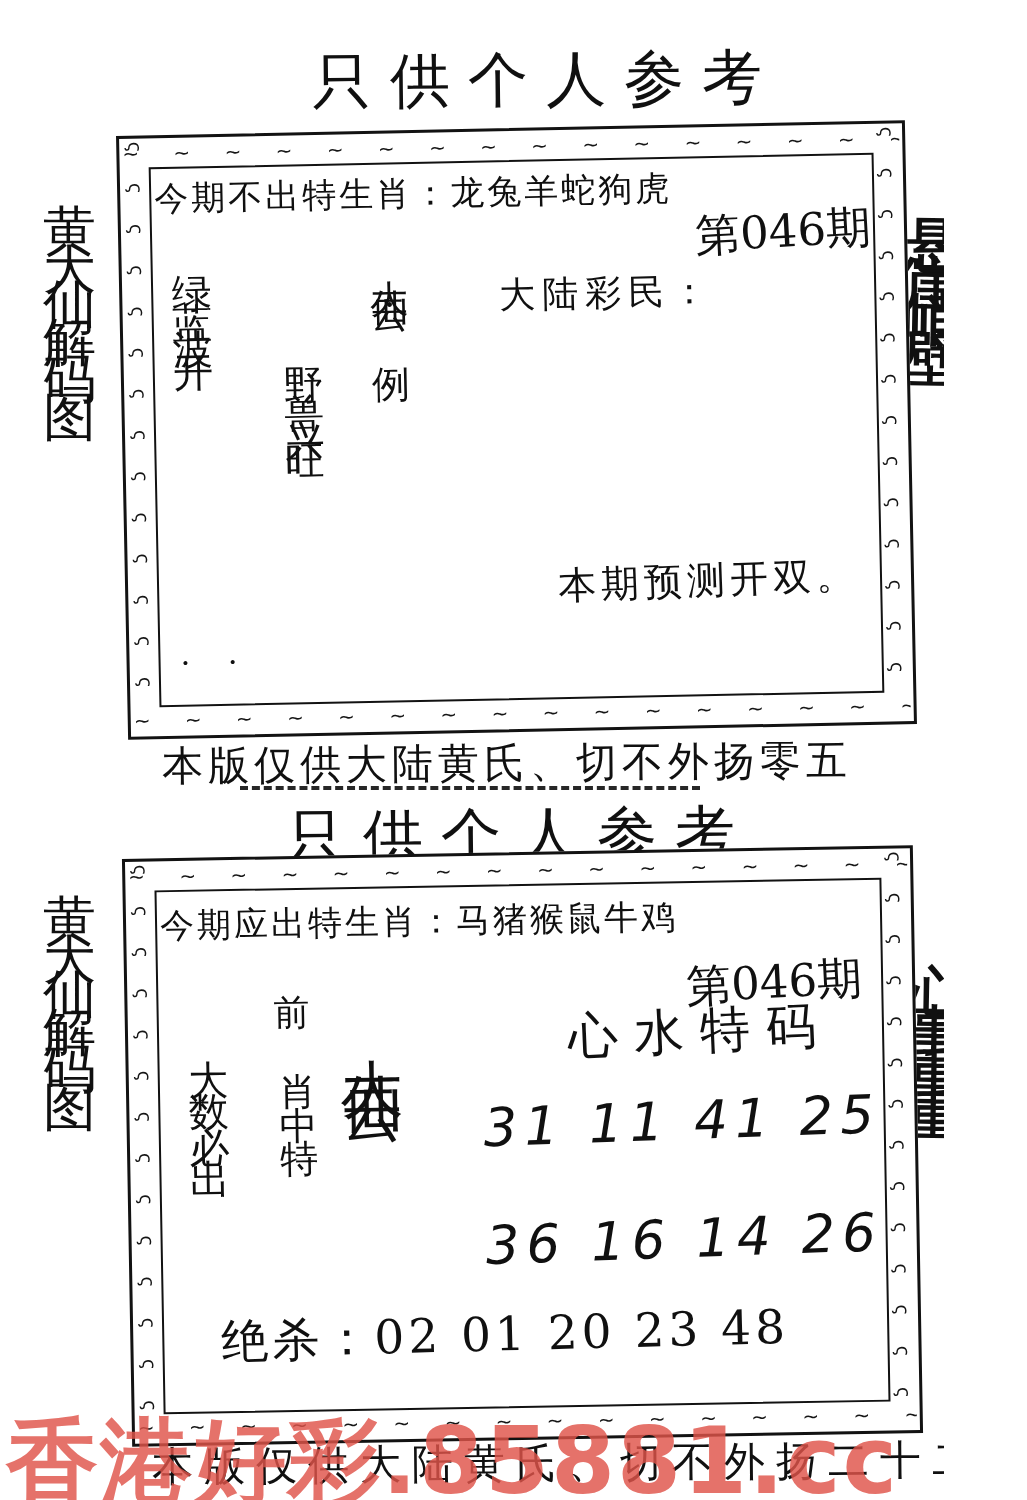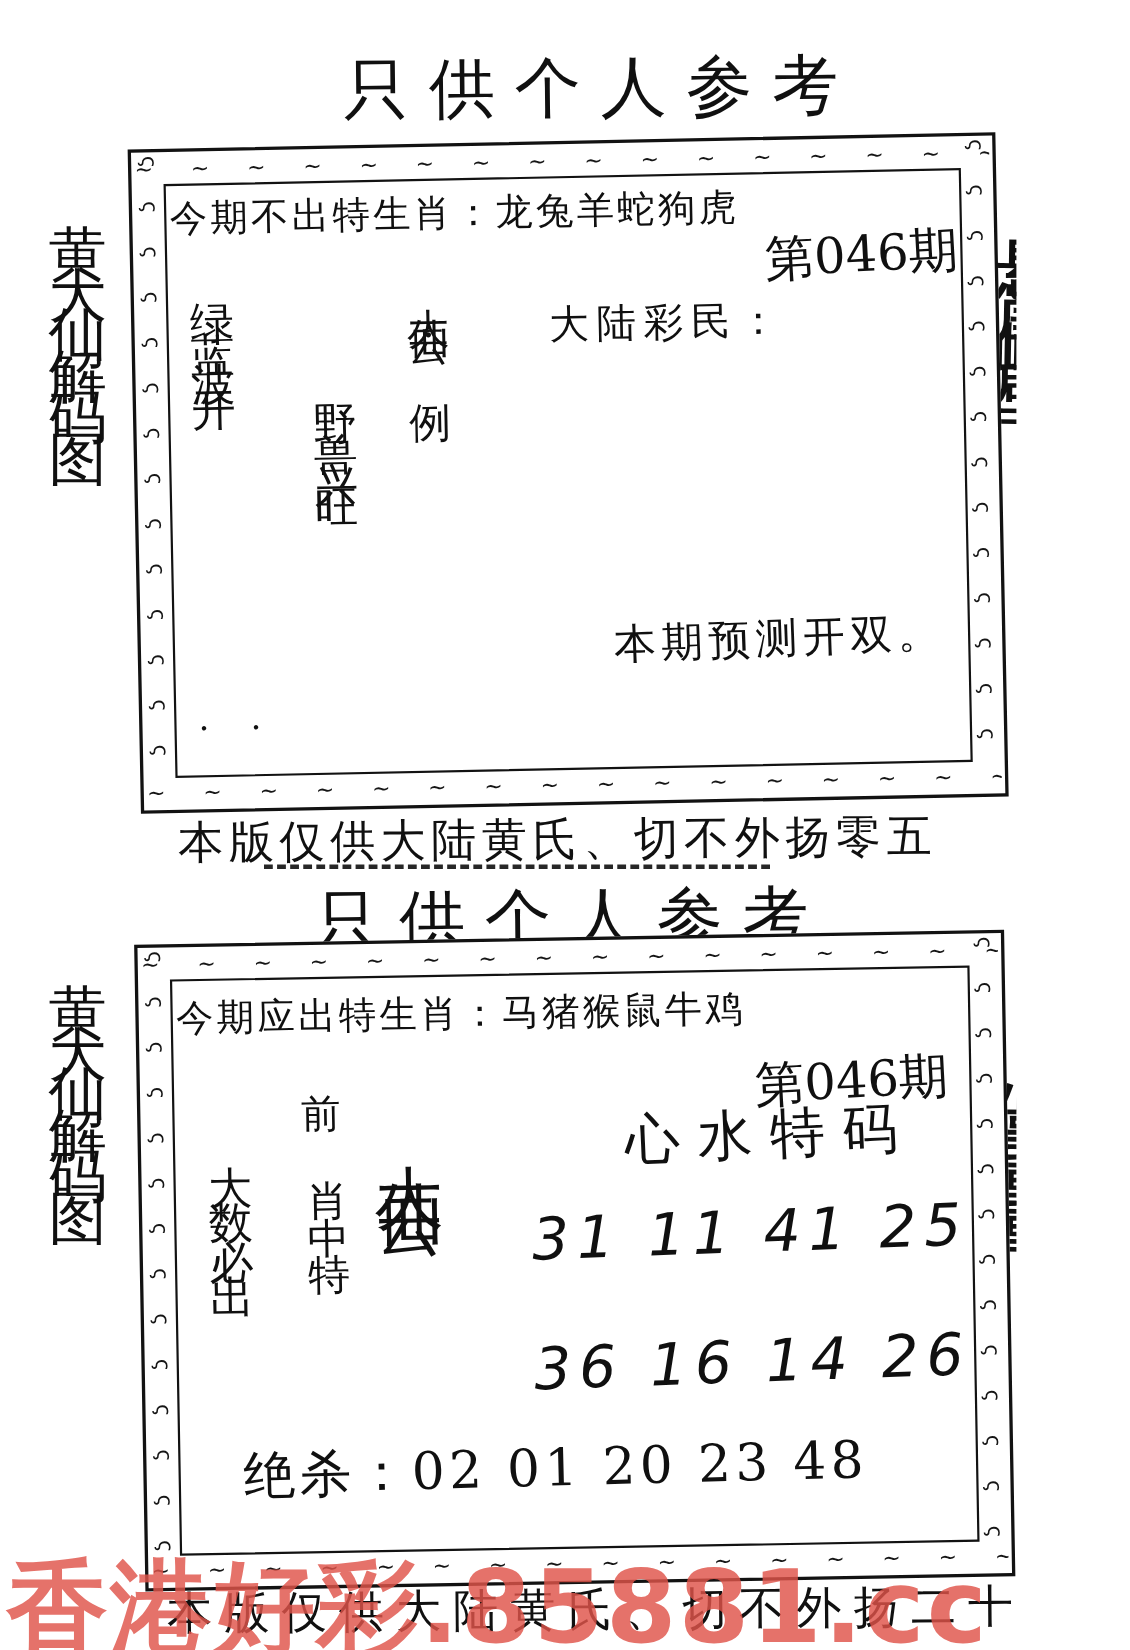--- a/index.html
+++ b/index.html
@@ -1,18 +1,18 @@
 <!DOCTYPE html>
 <html><head>
 <meta charset="utf-8">
 <style>
   html,body{margin:0;padding:0;background:#ffffff;}
   #page{
     position:relative;width:924px;height:1500px;background:#ffffff;
-    font-family:"DejaVu Serif", serif;color:#101010;overflow:hidden;
+    font-family:"DejaVu Serif", serif;color:#101010;overflow:hidden;padding-left:20px;
   }
   .abs{position:absolute;}
   .hand{font-family:"DejaVu Serif", serif;color:#101010;}
   .vert{
     writing-mode:vertical-rl;text-orientation:upright;
     white-space:nowrap;line-height:1;
   }
   .title{
     font-size:60px;letter-spacing:18px;white-space:nowrap;
     transform:rotate(-0.6deg);font-weight:500;

